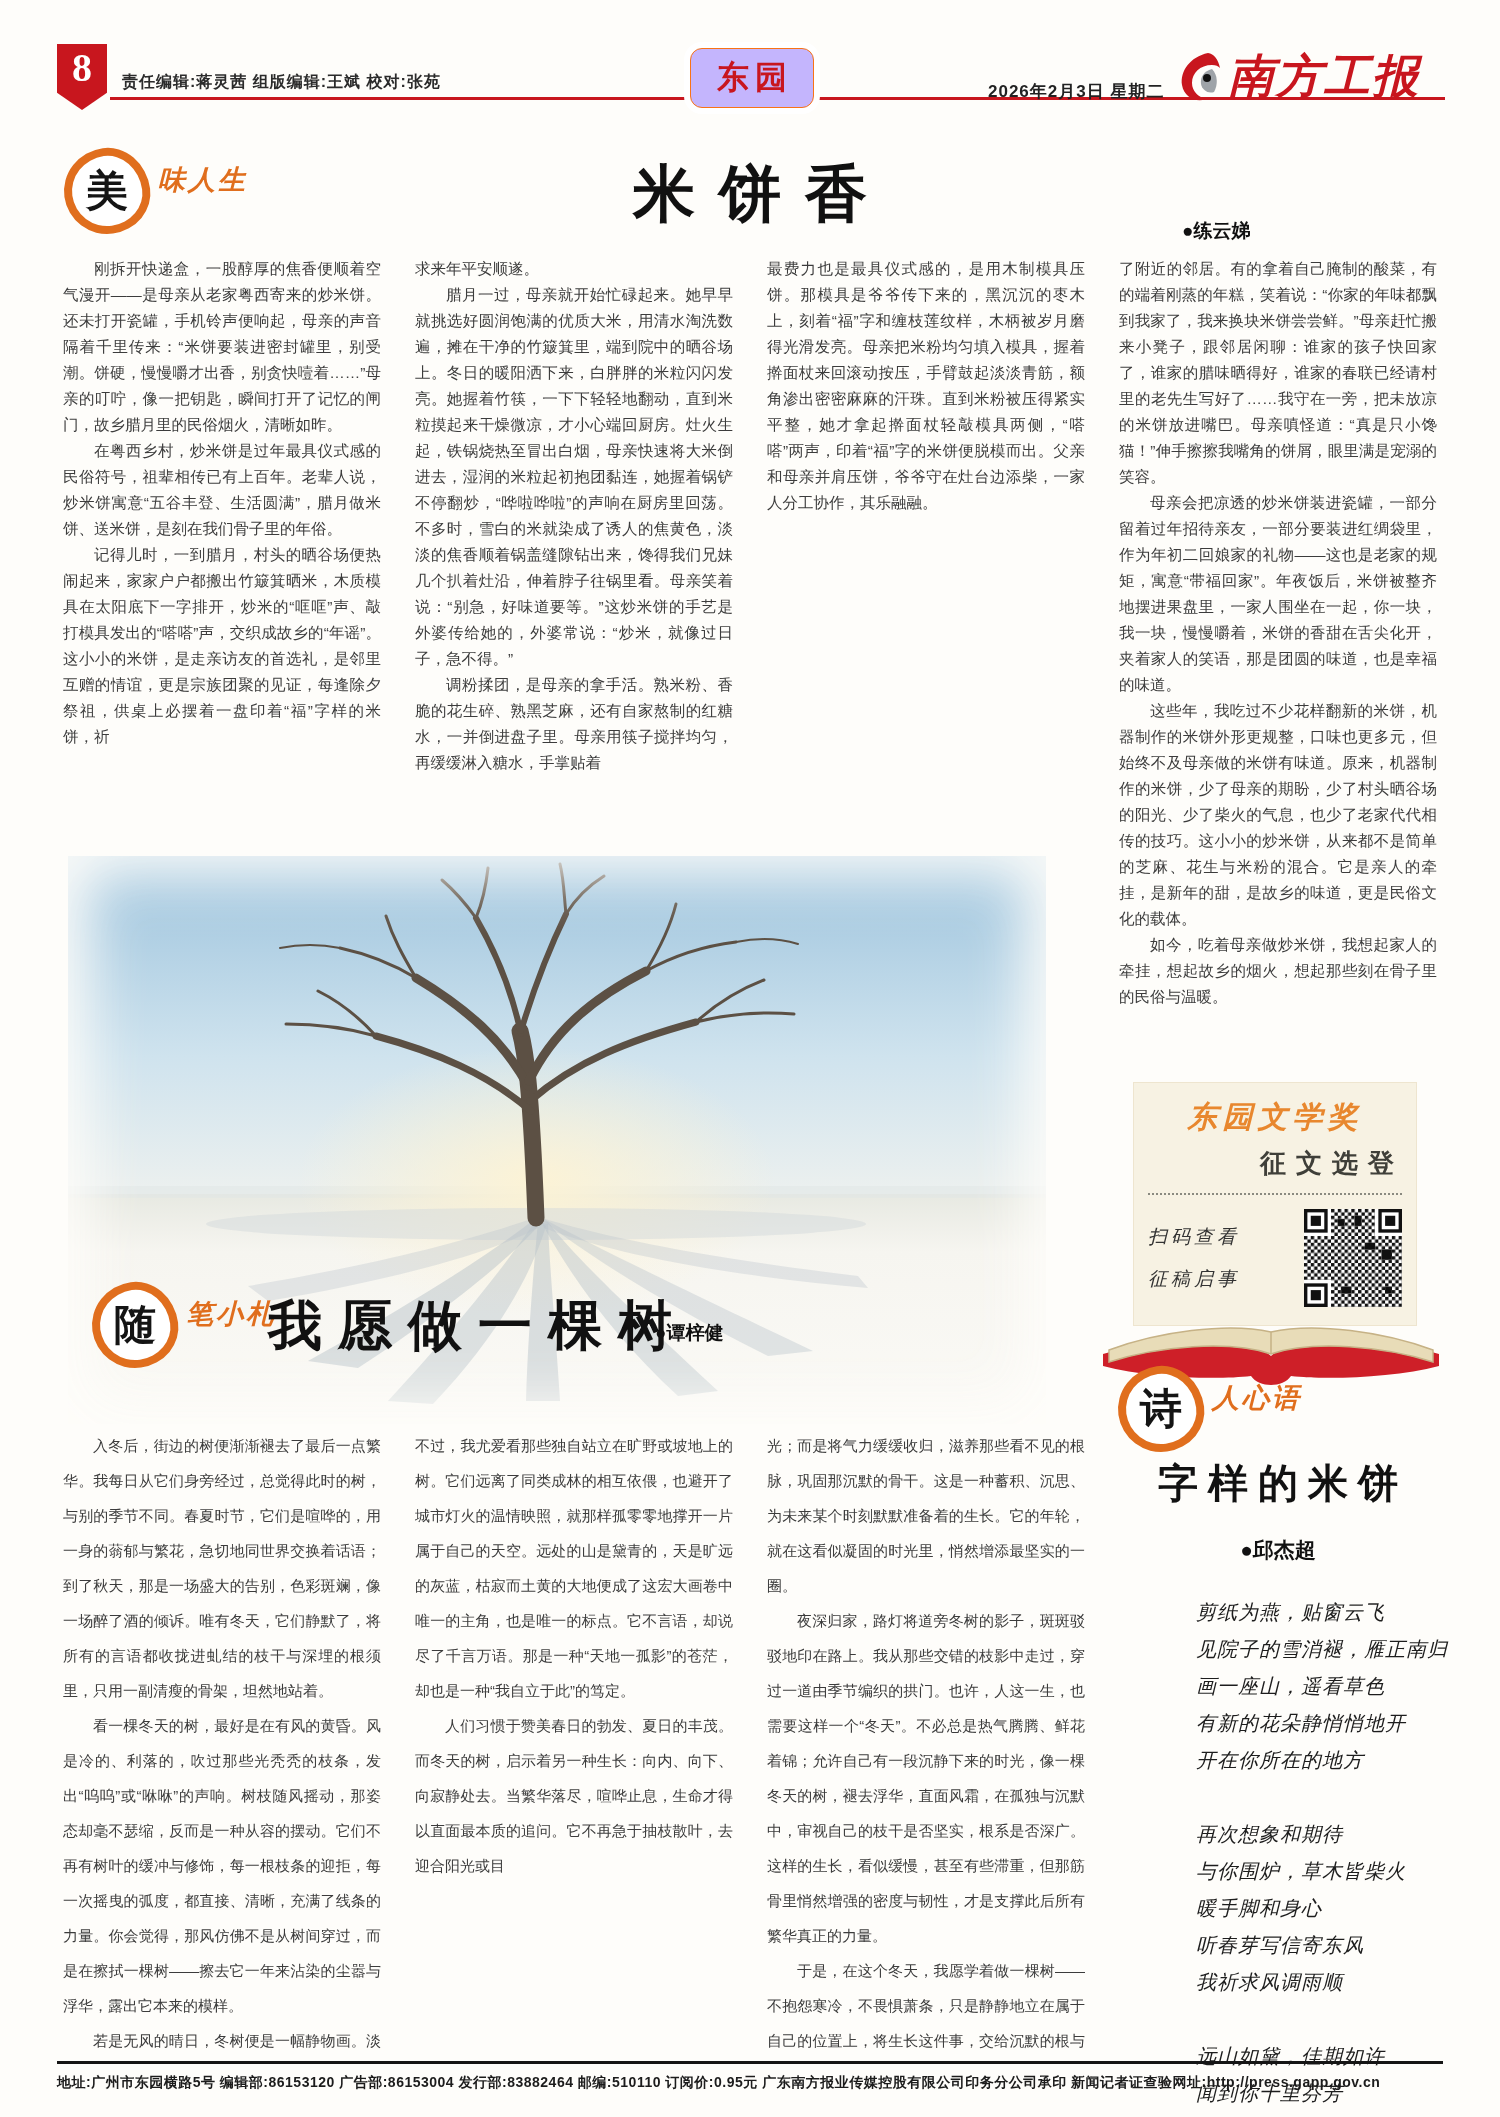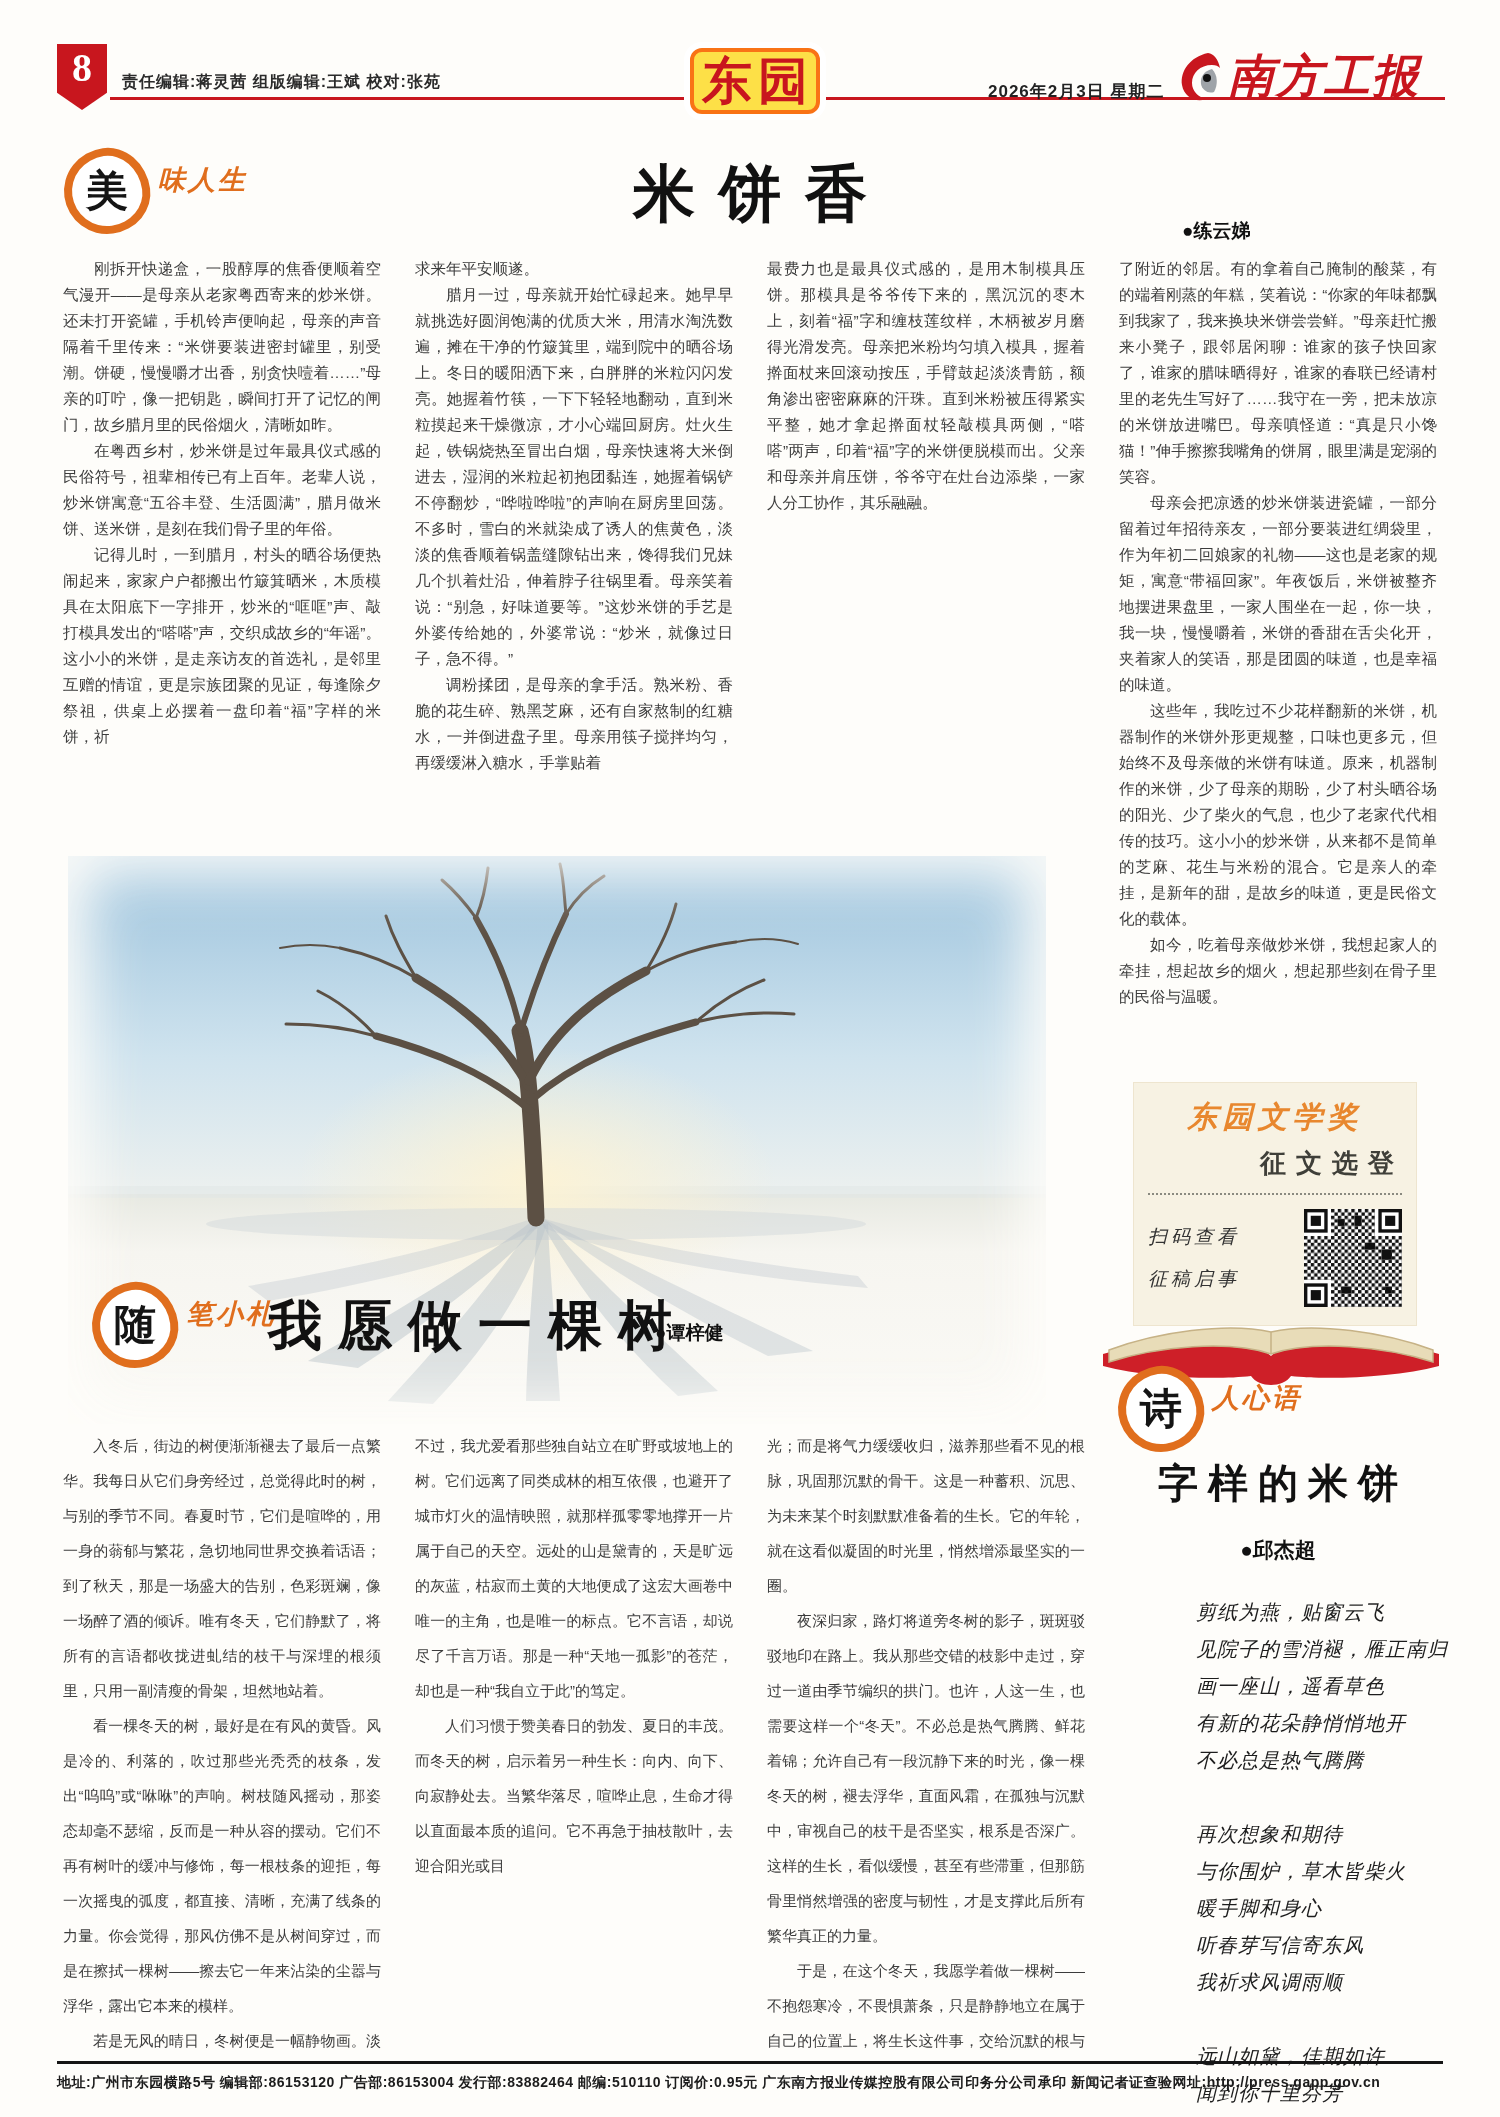--- a/index.html
+++ b/index.html
@@ -4,23 +4,23 @@
 <style>
   html,body{margin:0;padding:0;background:#e8e8e8;}
   .page{position:relative;width:1500px;height:2117px;background:#fefdfa;margin:0 auto;
         font-family:"Liberation Sans",sans-serif;color:#3a3a3a;overflow:hidden;}
   
   .shield{position:absolute;left:57px;top:44px;width:50px;height:66px;background:#c8161e;
           clip-path:polygon(0 0,100% 0,100% 74%,50% 100%,0 74%);display:flex;align-items:flex-start;
           justify-content:center;color:#fff;font-family:"Liberation Serif",serif;font-weight:bold;font-size:40px;}
   .editors{position:absolute;left:122px;top:72px;font-size:16px;font-weight:bold;color:#2b2b2b;letter-spacing:1px;}
   .hrule{position:absolute;left:110px;top:97px;width:1335px;height:3px;background:#c8161e;}
-  .section-badge{position:absolute;left:690px;top:48px;width:122px;height:58px;background:#fde047;
-          border:4px solid #f97316;border-radius:12px;box-shadow:0 0 0 6px #fff;display:flex;align-items:center;
-          justify-content:center;color:#c8161e;font-size:50px;font-weight:bold;letter-spacing:6px;text-indent:6px;}
+  .section-badge{position:absolute;left:690px;top:48px;width:122px;height:58px;background:#c4b5fd;
+          border:1px solid #f97316;border-radius:12px;box-shadow:0 0 0 6px #fff;display:flex;align-items:center;
+          justify-content:center;color:#c8161e;font-size:32px;font-weight:bold;letter-spacing:6px;text-indent:6px;}
   .issue-date{position:absolute;left:988px;top:80px;font-size:17px;color:#222;letter-spacing:1px;font-weight:bold;}
   .masthead{position:absolute;left:1178px;top:46px;display:flex;align-items:center;}
   .masthead-text{color:#c8161e;font-size:46px;font-weight:bold;font-style:italic;
           font-family:"Liberation Serif",serif;letter-spacing:2px;margin-left:6px;}
   
   .cat-badge{position:absolute;display:flex;align-items:flex-start;}
   .cat-circle{width:70px;height:70px;border:8px solid #e06e1d;border-radius:52% 48% 50% 50%/50% 54% 46% 50%;
           transform:rotate(-8deg);display:flex;align-items:center;justify-content:center;background:#fff;}
   .cat-char{font-family:"Liberation Serif",serif;font-weight:bold;font-size:42px;color:#141414;transform:rotate(8deg);}
   .cat-script{color:#e06e1d;font-size:27px;font-weight:bold;font-style:italic;
@@ -257,21 +257,21 @@
     <span class="cat-script">人心语</span>
   </div>
   <div class="poem-title">字样的米饼</div>
   <div class="poem-author">●邱杰超</div>
   <div class="poem">
     <div class="stanza">
         <div class="poem-line">剪纸为燕，贴窗云飞</div>
         <div class="poem-line">见院子的雪消褪，雁正南归</div>
         <div class="poem-line">画一座山，遥看草色</div>
         <div class="poem-line">有新的花朵静悄悄地开</div>
-        <div class="poem-line">不必总是热气腾腾</div>
+        <div class="poem-line">开在你所在的地方</div>
       </div>
     <div class="stanza">
         <div class="poem-line">再次想象和期待</div>
         <div class="poem-line">与你围炉，草木皆柴火</div>
         <div class="poem-line">暖手脚和身心</div>
         <div class="poem-line">听春芽写信寄东风</div>
         <div class="poem-line">我祈求风调雨顺</div>
       </div>
     <div class="stanza">
         <div class="poem-line">远山如黛，佳期如许</div>

